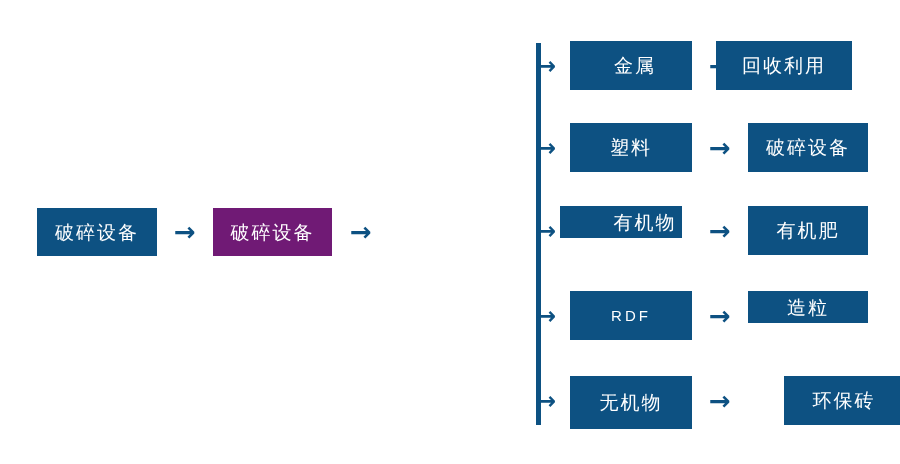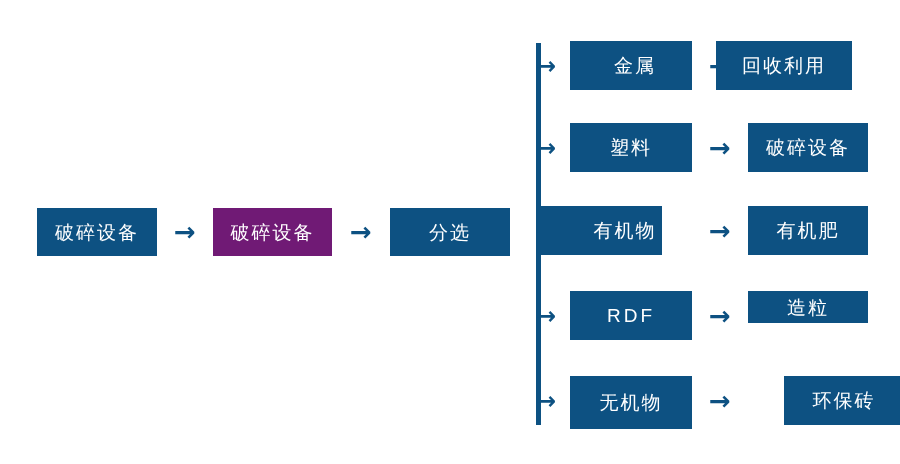--- a/index.html
+++ b/index.html
@@ -30,21 +30,21 @@
     font-weight: 400;
     line-height: 1;
     box-sizing: border-box;
     -webkit-font-smoothing: antialiased;
   }
   .node.accent {
     background: #701a75;
   }
   .node.latin {
     letter-spacing: 3px;
-    font-size: 19px;
+    font-size: 15px;
   }
   .arrow {
     position: absolute;
     color: #0d5182;
     display: flex;
     align-items: center;
     justify-content: center;
     font-size: 26px;
     line-height: 1;
     font-weight: 700;
@@ -68,35 +68,34 @@
 </style>
 </head>
 <body>
 
 <div id="flow-canvas">
 
   <div class="node" style="left: 37px; top: 208px; width: 120px; height: 48px;">破碎设备</div>
   <div class="arrow" style="left: 162px; top: 208px; width: 46px; height: 48px;">→</div>
   <div class="node accent" style="left: 213px; top: 208px; width: 119px; height: 48px;">破碎设备</div>
   <div class="arrow" style="left: 338px; top: 208px; width: 46px; height: 48px;">→</div>
-  <div class="node" style="left: 390px; top: 208px; width: 120px; height: 48px;">分选</div>
 
   <div class="trunk" style="left: 536px; top: 43px; width: 5px; height: 382px;"></div>
 
   <div id="branch-layer">
       <div class="branch-arrow" style="left: 536px; top: 41px; width: 32px; height: 49px;">→</div>
       <div class="node" style="left: 570px; top: 41px; width: 122px; height: 49px; padding-left: 8px;">金属</div>
       <div class="arrow" style="left: 697px; top: 41px; width: 46px; height: 49px;">→</div>
       <div class="node" style="left: 716px; top: 41px; width: 136px; height: 49px;">回收利用</div>
       <div class="branch-arrow" style="left: 536px; top: 123px; width: 32px; height: 49px;">→</div>
       <div class="node" style="left: 570px; top: 123px; width: 122px; height: 49px;">塑料</div>
       <div class="arrow" style="left: 697px; top: 123px; width: 46px; height: 49px;">→</div>
       <div class="node" style="left: 748px; top: 123px; width: 120px; height: 49px;">破碎设备</div>
       <div class="branch-arrow" style="left: 536px; top: 206px; width: 32px; height: 49px;">→</div>
-      <div class="node" style="left: 540px; top: 206px; width: 122px; height: 49px; padding-left: 48px;">有机物</div>
+      <div class="node" style="left: 560px; top: 206px; width: 122px; height: 32px; padding-left: 48px;">有机物</div>
       <div class="arrow" style="left: 697px; top: 206px; width: 46px; height: 49px;">→</div>
       <div class="node" style="left: 748px; top: 206px; width: 120px; height: 49px;">有机肥</div>
       <div class="branch-arrow" style="left: 536px; top: 291px; width: 32px; height: 49px;">→</div>
       <div class="node latin" style="left: 570px; top: 291px; width: 122px; height: 49px;">RDF</div>
       <div class="arrow" style="left: 697px; top: 291px; width: 46px; height: 49px;">→</div>
       <div class="node" style="left: 748px; top: 291px; width: 120px; height: 32px;">造粒</div>
       <div class="branch-arrow" style="left: 536px; top: 376px; width: 32px; height: 49px;">→</div>
       <div class="node" style="left: 570px; top: 376px; width: 122px; height: 53px;">无机物</div>
       <div class="arrow" style="left: 697px; top: 376px; width: 46px; height: 49px;">→</div>
       <div class="node" style="left: 784px; top: 376px; width: 120px; height: 49px;">环保砖</div>

